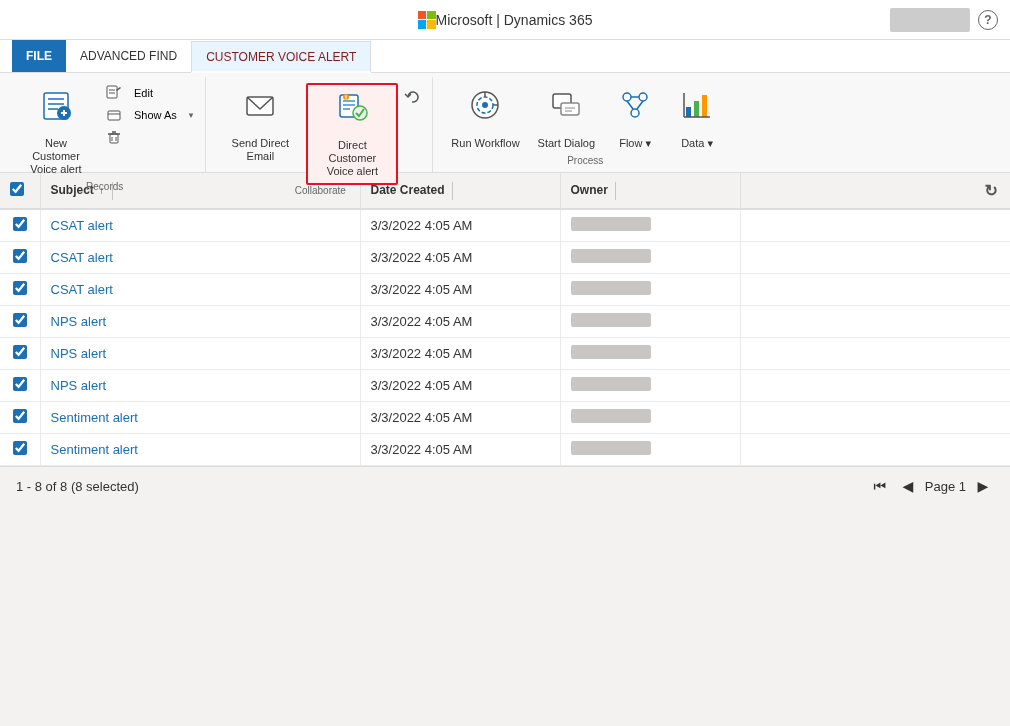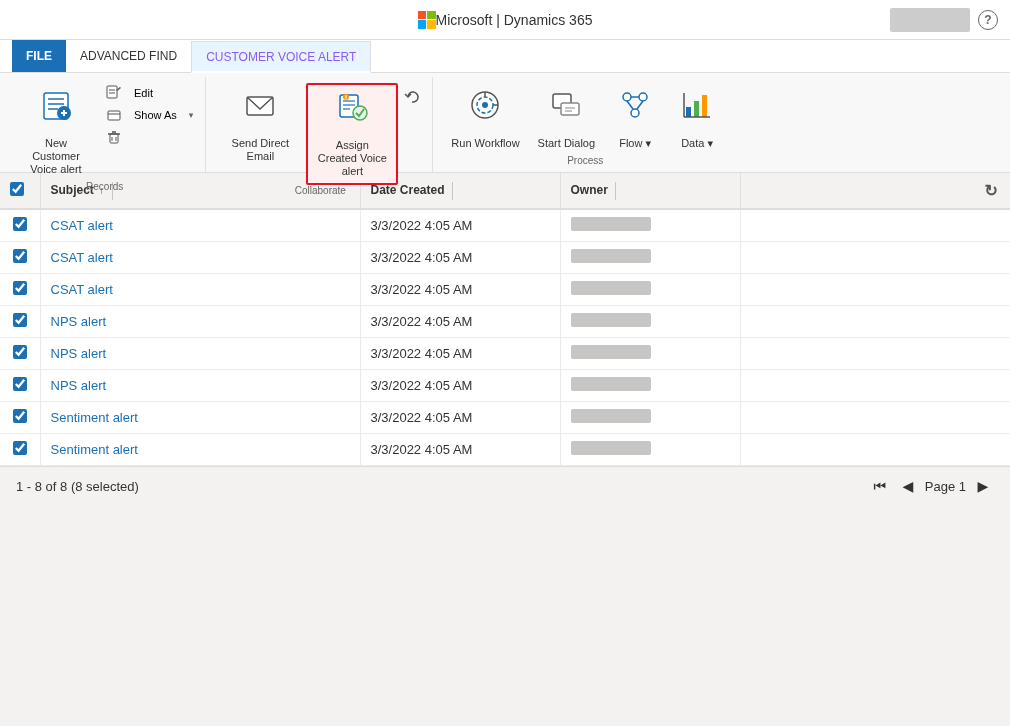--- a/index.html
+++ b/index.html
@@ -83,21 +83,21 @@
     .ribbon-tab.advanced-find {
       color: #333;
     }
     .ribbon-tab.active {
       background: #fff;
       border-top: 1px solid #ddd;
       border-left: 1px solid #ddd;
       border-right: 1px solid #ddd;
       border-bottom: 2px solid #fff;
       margin-bottom: -1px;
-      color: #8b5cf6;
+      color: #7f1d1d;
       font-weight: 500;
       background: #e8f4fe;
     }
     .ribbon-tab-bar {
       display: flex;
       background: #f8f8f8;
       border-top: 1px solid #ddd;
       height: 100px;
       padding: 4px 4px 0 4px;
       gap: 2px;
@@ -414,21 +414,21 @@
               <line x1="7" y1="10" x2="19" y2="10" stroke="#1a6fb5" stroke-width="1.2"></line>
               <line x1="7" y1="14" x2="19" y2="14" stroke="#1a6fb5" stroke-width="1.2"></line>
               <line x1="7" y1="18" x2="14" y2="18" stroke="#1a6fb5" stroke-width="1.2"></line>
               <circle cx="24" cy="22" r="7" fill="#e8f4e8" stroke="#4caf50" stroke-width="1.5"></circle>
               <polyline points="20,22 23,25 28,18" fill="none" stroke="#4caf50" stroke-width="2"></polyline>
               <circle cx="10" cy="6" r="3" fill="#ff9800"></circle>
               <line x1="10" y1="4.5" x2="10" y2="7.5" stroke="#fff" stroke-width="1.2"></line>
               <circle cx="10" cy="8.2" r="0.5" fill="#fff"></circle>
             </svg>
           </div>
-          <div class="btn-label">Assign Created Voice alert</div>
+          <div class="btn-label">Direct Customer Voice alert</div>
         </button>
 
         <div class="ribbon-col" style="padding-top:4px;">
           <button class="ribbon-btn-small">
             <div class="btn-icon-sm">
               <svg width="16" height="16" viewBox="0 0 16 16">
                 <path d="M4 8 A5 5 0 1 1 8 13" fill="none" stroke="#555" stroke-width="1.5"></path>
                 <polyline points="1,5 4,8 7,5" fill="none" stroke="#555" stroke-width="1.5"></polyline>
               </svg>
             </div>

